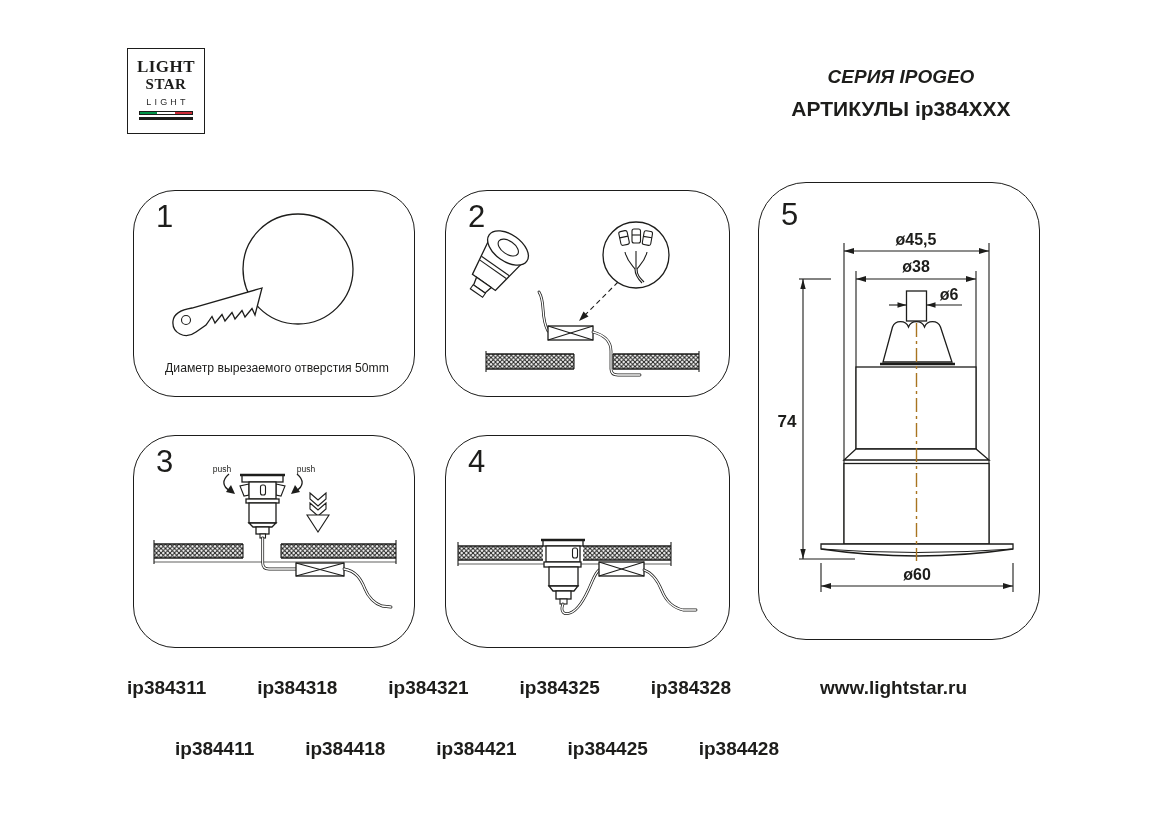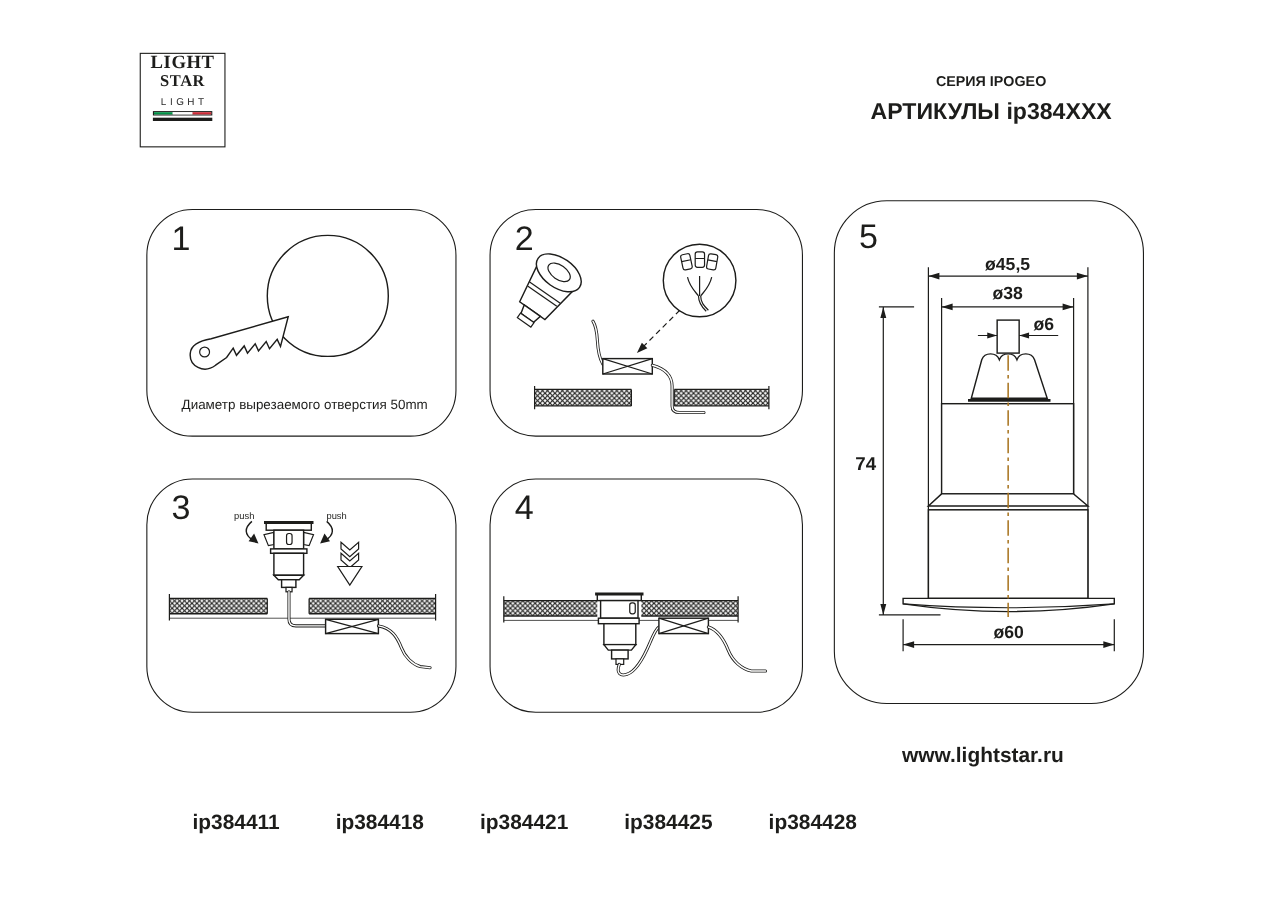--- a/index.html
+++ b/index.html
@@ -1,29 +1,29 @@
 <!DOCTYPE html>
 <html><head>
 <meta charset="utf-8">
 <style>
   html,body{margin:0;padding:0;background:#fff;}
   .page{position:relative;width:1169px;height:826px;background:#fff;overflow:hidden;
         font-family:"Liberation Sans",sans-serif;color:#1d1d1b;}
   
   .logo{position:absolute;left:127px;top:48px;width:78px;height:86px;border:1.5px solid #1d1d1b;
-        display:flex;flex-direction:column;align-items:center;justify-content:flex-start;box-sizing:border-box;padding-top:0;}
+        display:flex;flex-direction:column;align-items:center;justify-content:flex-start;box-sizing:border-box;padding-top:10px;}
   .logo-light{font-family:"Liberation Serif",serif;font-weight:bold;font-size:17px;line-height:16px;letter-spacing:.5px;}
   .logo-star{font-family:"Liberation Serif",serif;font-weight:bold;font-size:15px;line-height:19px;letter-spacing:.5px;}
   .logo-group{font-size:9px;letter-spacing:3.2px;line-height:12px;margin-top:2px;margin-right:-3px;color:#2a2a2a;}
   .logo-flag{width:54px;height:4px;display:flex;border:.6px solid #1d1d1b;box-sizing:border-box;margin-top:3px;}
   .logo-flag span{flex:1;}
   .logo-underline{width:54px;height:2.5px;background:#1d1d1b;margin-top:2px;}
   .title{position:absolute;left:240px;top:62px;font-size:21.5px;font-weight:bold;line-height:30px;letter-spacing:.2px;}
   .series-block{position:absolute;left:770px;top:66px;width:262px;text-align:center;}
-  .series-line{font-size:13px;font-weight:bold;}
+  .series-line{font-size:19px;font-weight:bold;font-style:italic;}
   .articles-line{font-size:21px;font-weight:bold;margin-top:9px;}
   
   .panel{position:absolute;border:1.6px solid #1d1d1b;border-radius:42px;box-sizing:border-box;background:#fff;}
   .panel svg{position:absolute;left:0;top:0;}
   .num{position:absolute;left:22px;top:8px;font-size:31px;color:#1d1d1b;}
   #p1{left:133px;top:190px;width:282px;height:207px;}
   #p2{left:445px;top:190px;width:285px;height:207px;}
   #p3{left:133px;top:435px;width:282px;height:213px;}
   #p4{left:445px;top:435px;width:285px;height:213px;}
   #p5{left:758px;top:182px;width:282px;height:458px;border-radius:48px;}
@@ -334,20 +334,27 @@
         <line x1="62" y1="403" x2="254" y2="403" class="lt"></line>
         <polygon points="62,403 72,400 72,406" class="fb"></polygon>
         <polygon points="254,403 244,400 244,406" class="fb"></polygon>
         <text class="dim" x="158" y="397">ø60</text>
       </g>
 
       <line x1="157.5" y1="140" x2="157.5" y2="378" class="cl"></line>
     </svg>
   </section>
 
+  <div class="articles" id="row1">
+    <span>ip384311</span>
+    <span>ip384318</span>
+    <span>ip384321</span>
+    <span>ip384325</span>
+    <span>ip384328</span>
+  </div>
   <div class="articles" id="row2">
     <span>ip384411</span>
     <span>ip384418</span>
     <span>ip384421</span>
     <span>ip384425</span>
     <span>ip384428</span>
   </div>
   <div class="website">www.lightstar.ru</div>
 
 </div>

